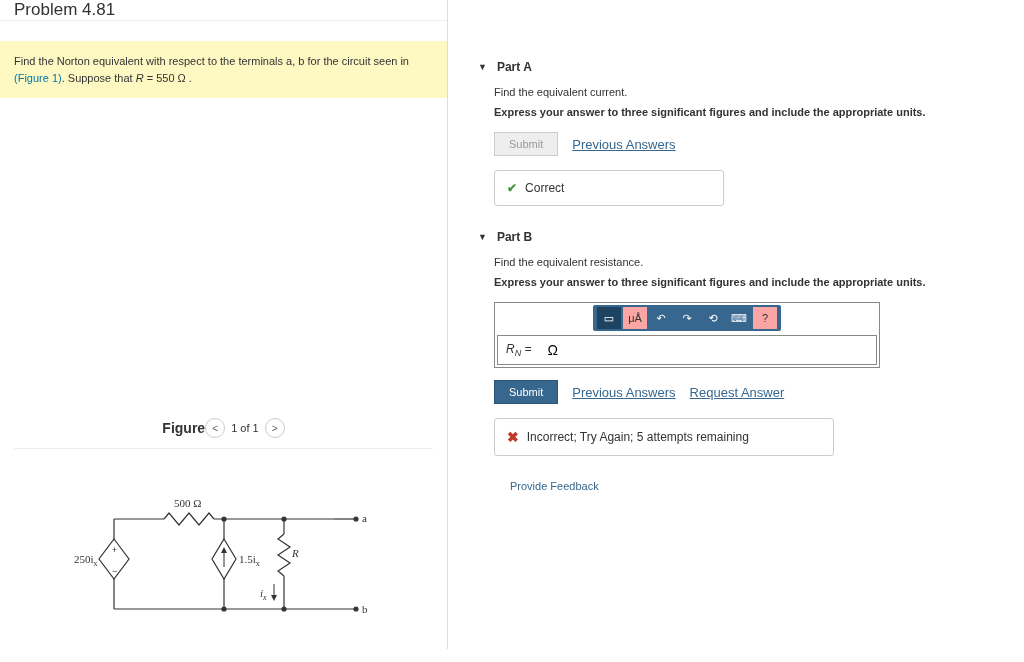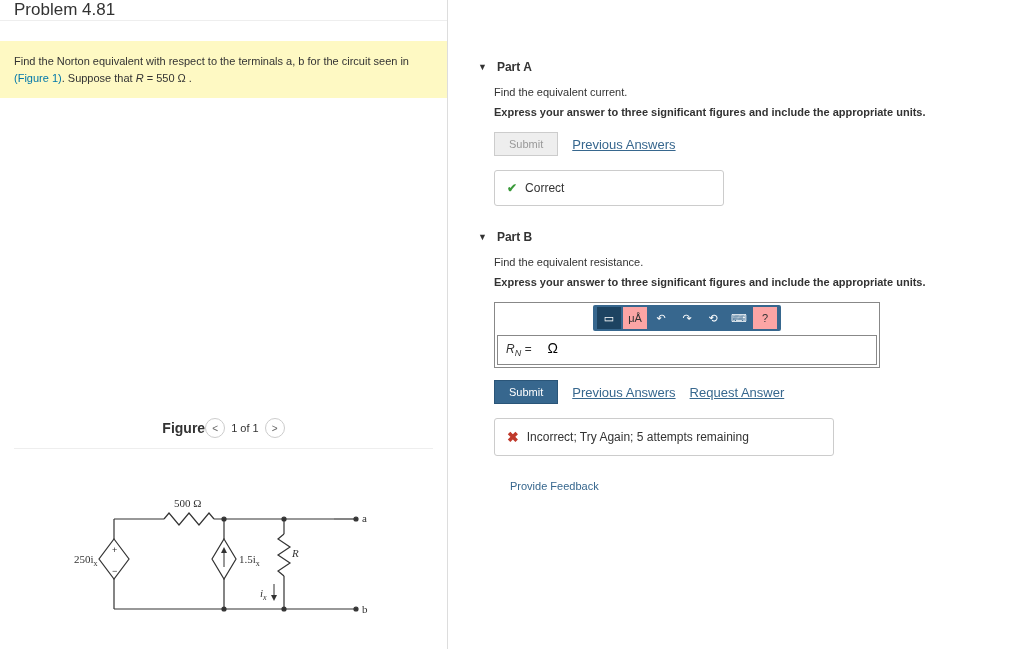--- a/index.html
+++ b/index.html
@@ -28,21 +28,21 @@
 .btn-submit { background: #37678e; color: #fff; border: 1px solid #2a5578; padding: 5px 14px; font-size: 11px; cursor: pointer; }
 .btn-submit.disabled { background: #eee; color: #999; border-color: #ccc; cursor: default; }
 .link-u { color: #37678e; text-decoration: underline; font-size: 13px; cursor: pointer; }
 .feedback { border: 1px solid #ccc; border-radius: 3px; padding: 10px 12px; display: inline-flex; align-items: center; gap: 8px; font-size: 12px; min-width: 230px; }
 .feedback.correct .mark { color: #3a9a3a; font-weight: bold; }
 .feedback.incorrect .mark { color: #c0392b; font-weight: bold; font-size: 14px; }
 .toolbar { background: #37678e; display: inline-flex; align-items: center; gap: 2px; padding: 2px 4px; border-radius: 2px; margin-bottom: 4px; }
 .tool { width: 24px; height: 22px; display: inline-flex; align-items: center; justify-content: center; color: #fff; font-size: 11px; cursor: pointer; }
 .tool.sel { background: #1d4361; }
 .tool.light { background: #fca5a5; color: #333; }
-.input-row { display: flex; align-items: flex-start; border: 1px solid #888; width: 380px; }
+.input-row { display: flex; align-items: center; border: 1px solid #888; width: 380px; }
 .input-label { padding: 6px 8px; font-size: 12px; font-style: italic; display: flex; align-items: center; }
 .input-val { border: none; border-left: 1px solid #888; border-right: 1px solid #888; padding: 4px 8px; font-size: 13px; width: 120px; outline: none; }
 .input-unit { border: none; padding: 4px 8px; font-size: 14px; width: 150px; outline: none; }
 .input-wrap { border: 1px solid #888; display: inline-block; padding: 2px; }
 .provide { color: #37678e; font-size: 11px; margin-top: 10px; cursor: pointer; margin-left: 32px; }
 sub { font-size: 0.75em; }
 </style>
 </head>
 <body>
 

